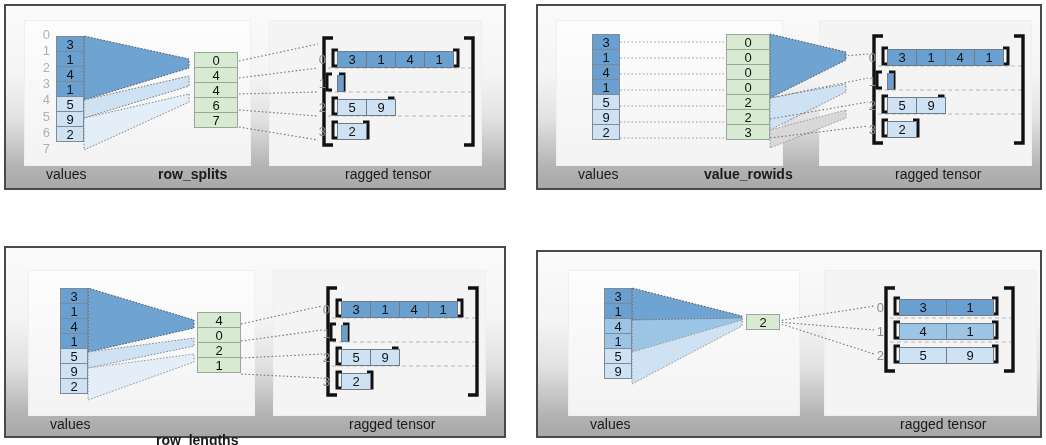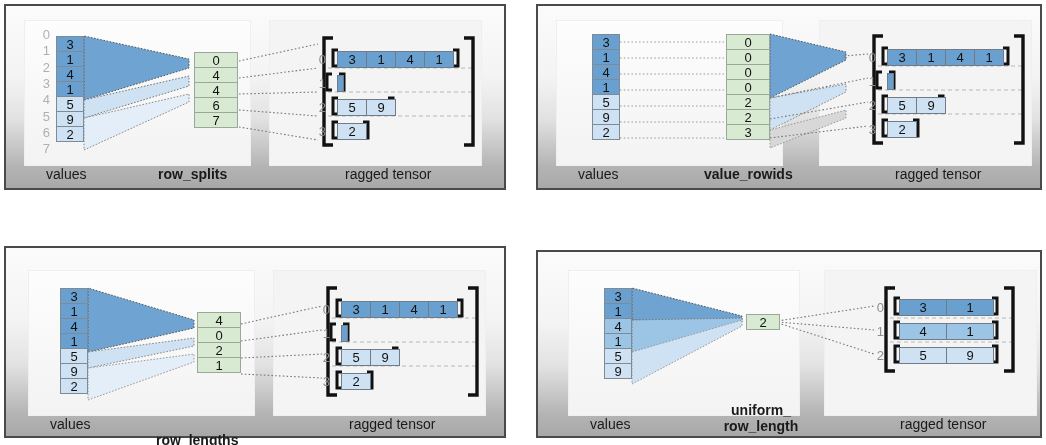--- a/index.html
+++ b/index.html
@@ -325,18 +325,16 @@
         <div class="rv" style="left: 408px; top: 47px; width: 48px; background: rgb(105, 160, 208);">1</div>
         <div class="rowidx" style="left: 334px; top: 73px;">1</div>
         <div class="rv" style="left: 361px; top: 71px; width: 48px; background: rgb(156, 196, 228);">4</div>
         <div class="rv" style="left: 408px; top: 71px; width: 48px; background: rgb(156, 196, 228);">1</div>
         <div class="rowidx" style="left: 334px; top: 97px;">2</div>
         <div class="rv" style="left: 361px; top: 95px; width: 48px; background: rgb(207, 226, 243);">5</div>
         <div class="rv" style="left: 408px; top: 95px; width: 48px; background: rgb(207, 226, 243);">9</div>
       </div>
 
     <div class="lbl" style="left:52px;top:164px;">values</div>
-    <div class="lbl b c" style="left:158px;top:150px;width:130px;">uniform_</div>
-    <div class="lbl b c" style="left:158px;top:166px;width:130px;">row_length</div>
     <div class="lbl" style="left:362px;top:164px;">ragged tensor</div>
   </div>
 
 </div>
 
 </body></html>

